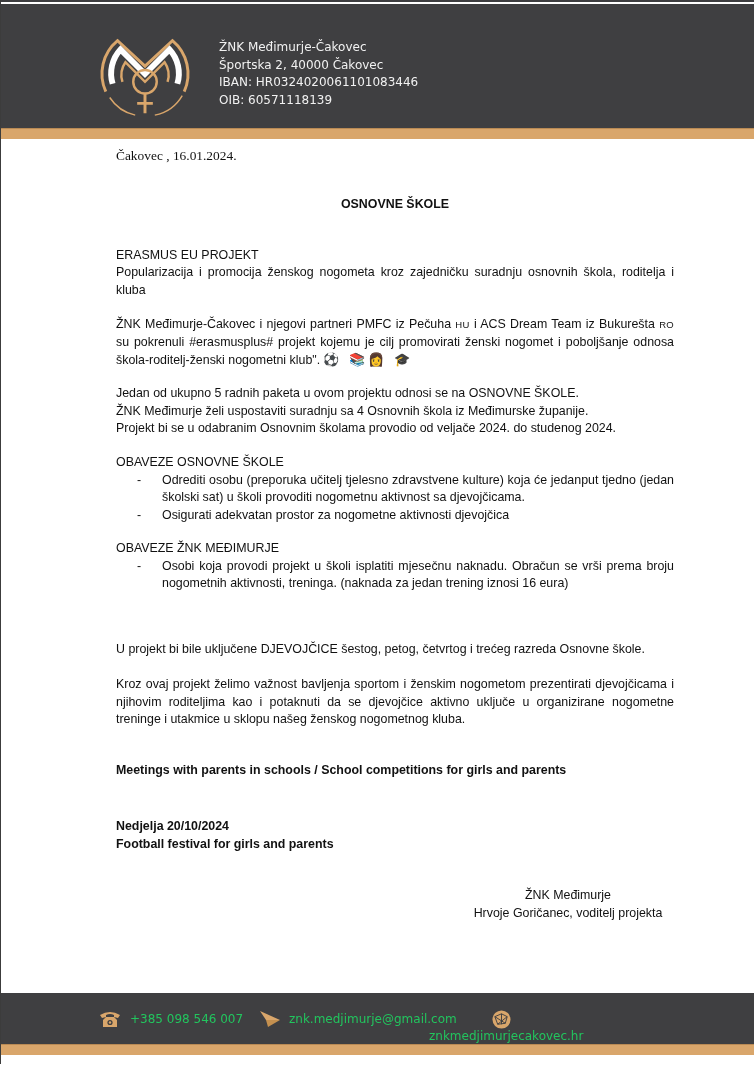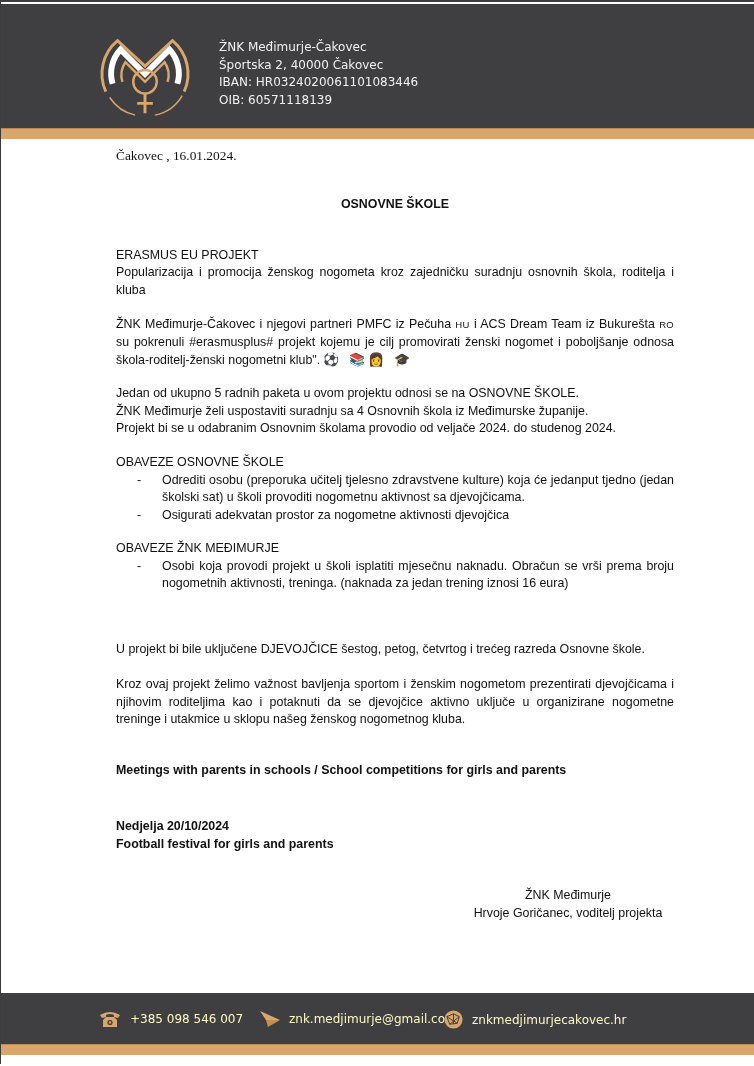--- a/index.html
+++ b/index.html
@@ -21,21 +21,21 @@
   .bold { font-weight: bold; }
   ul.dash { list-style: none; margin: 0; padding: 0; }
   ul.dash li { position: relative; padding-left: 46px; text-align: justify; text-align-last: left; }
   ul.dash li::before { content: "-"; position: absolute; left: 21px; }
   .sc { font-size: 9.5px; text-transform: uppercase; letter-spacing: 0.3px; }
   .emoji { font-size: 13px; letter-spacing: 3px; }
   .sign { position: absolute; left: 328px; width: 200px; text-align: center; line-height: 17.5px; margin-left: 24px; }
 
   .footer { position: absolute; left: 0; top: 993px; width: 754px; height: 51px; background: #3f3f41; }
   .footer-stripe { top: 1044px; }
-  .contact { position: absolute; top: 17px; display: flex; align-items: center; color: #fef9c3; font-family: "DejaVu Sans", sans-serif; font-size: 12px; white-space: nowrap; }
+  .contact { position: absolute; top: 17px; display: flex; align-items: center; color: #22c55e; font-family: "DejaVu Sans", sans-serif; font-size: 12px; white-space: nowrap; }
   .contact svg { margin-right: 9px; }
 </style>
 </head>
 <body>
 
 <div class="page">
   <div class="top-rule"></div>
 
   <div class="header">
     <svg class="logo" viewBox="0 0 100 100">
@@ -116,21 +116,21 @@
       </svg>
       <span>+385 098 546 007</span>
     </div>
     <div class="contact" style="left:259px;justify-content:center;">
       <svg width="20" height="18" viewBox="0 0 20 18">
         <path d="M0 1 L20 10 L6 10 Z" fill="#d9a66b"></path>
         <path d="M6 10 L20 10 L8 17 Z" fill="#c4904f"></path>
       </svg>
       <span>znk.medjimurje@gmail.com</span>
     </div>
-    <div class="contact" style="left:443px;">
+    <div class="contact" style="left:428px;flex-direction:column;">
       <svg width="19" height="19" viewBox="0 0 20 20">
         <circle cx="10" cy="10" r="9.5" fill="#d9a66b"></circle>
         <path d="M3 7 L10 4 L16 7 L14 14 L6 15 Z M10 4 L10 15 M3 7 L14 14 M16 7 L6 15" fill="none" stroke="#3f3f41" stroke-width="1"></path>
       </svg>
       <span>znkmedjimurjecakovec.hr</span>
     </div>
   </div>
   <div class="stripe footer-stripe"></div>
 </div>
 

